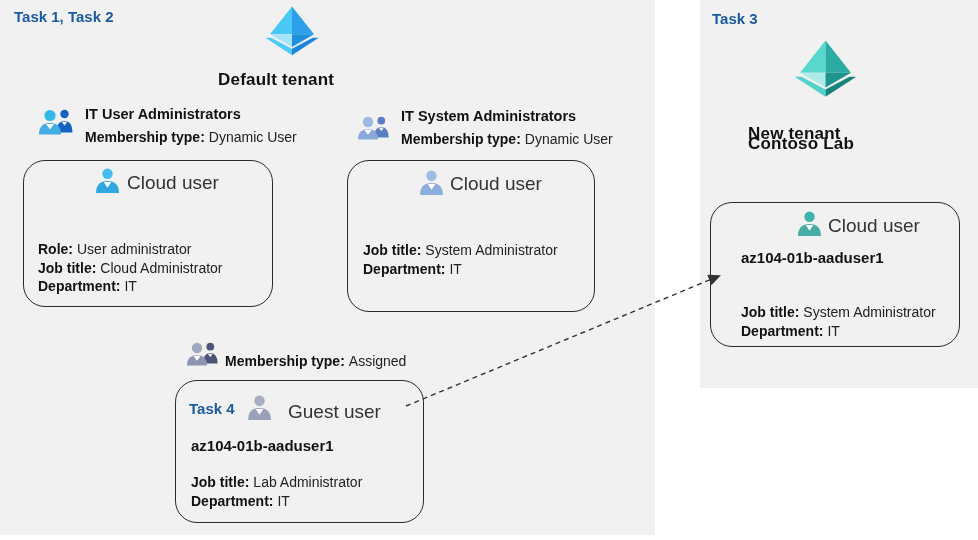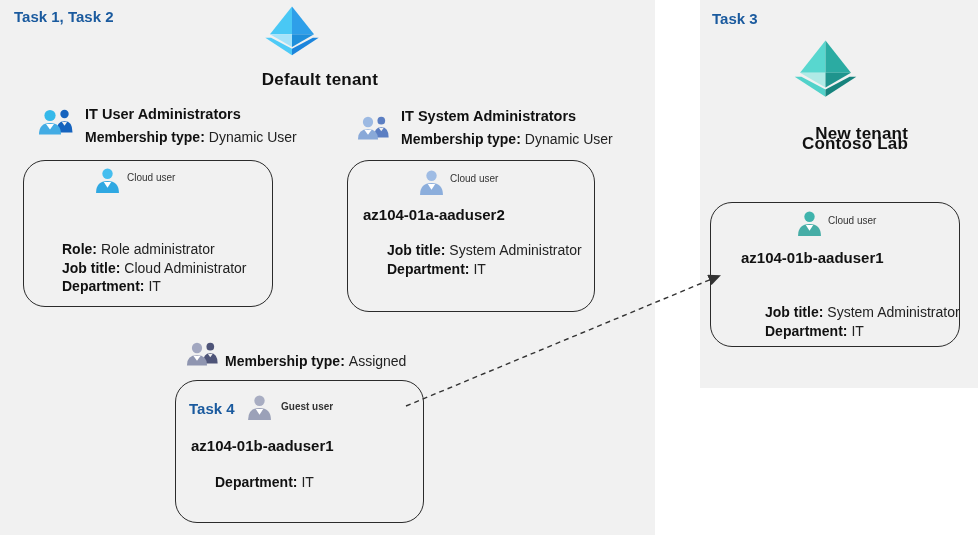--- a/index.html
+++ b/index.html
@@ -4,29 +4,29 @@
 <style>
   html,body{margin:0;padding:0;background:#ffffff;}
   #canvas{
     position:relative;width:978px;height:540px;overflow:hidden;
     font-family:"Liberation Sans","DejaVu Sans",sans-serif;
     color:#1c1c1c;background:#ffffff;
   }
   .panel{position:absolute;background:#F1F1F1;}
   .abs{position:absolute;}
   .task{font-weight:700;font-size:15px;color:#1A5A9E;}
-  .tenant-title{font-weight:700;font-size:17px;color:#111;text-align:right;letter-spacing:.2px;}
+  .tenant-title{font-weight:700;font-size:17px;color:#111;text-align:left;letter-spacing:.2px;}
   .grp-title{font-weight:700;font-size:14.5px;color:#111;white-space:nowrap;}
   .meta{font-size:14px;color:#222;white-space:nowrap;}
   .meta .lbl{font-weight:700;color:#111;margin-right:4px;}
   .card{position:absolute;border:1.4px solid #2b2b2b;border-radius:22px;background:transparent;}
-  .utype{font-size:10px;color:#333;white-space:nowrap;}
+  .utype{font-size:19px;color:#333;white-space:nowrap;}
   .uname{font-weight:700;font-size:15px;color:#111;white-space:nowrap;}
   .attr{font-size:14px;line-height:18.5px;color:#222;white-space:nowrap;}
-  .attr .lbl{font-weight:700;color:#111;margin-right:4px;margin-left:24px;}
+  .attr .lbl{font-weight:700;color:#111;margin-right:4px;}
   svg{display:block;}
   #arrow-overlay{position:absolute;left:0;top:0;pointer-events:none;}
 </style>
 </head>
 <body>
 
 <div id="canvas">
 
   <div class="panel" style="left:0;top:0;width:655px;height:535px;">
 
@@ -70,34 +70,33 @@
     </div>
 
     <div class="card" style="left:23px;top:160px;width:248px;height:145px;">
       <svg class="abs" style="left:70px;top:5px;" width="27" height="29" viewBox="0 0 26 26">
         <circle cx="13" cy="6.5" r="5" fill="#45BEEF"></circle>
         <path d="M2 25 Q2 13.5 13 13.5 Q24 13.5 24 25 Z" fill="#2FA8E2"></path>
         <polygon points="9.4,14.4 16.6,14.4 13,20" fill="#FFFFFF"></polygon>
       </svg>
       <div class="abs utype" style="left:103px;top:11px;">Cloud user</div>
       <div class="abs" style="left:14px;top:79px;">
-        <div class="attr"><span class="lbl">Role:</span><span>Role administrator</span></div>
+        <div class="attr"><span class="lbl">Role:</span><span>User administrator</span></div>
         <div class="attr"><span class="lbl">Job title:</span><span>Cloud Administrator</span></div>
         <div class="attr"><span class="lbl">Department:</span><span>IT</span></div>
       </div>
     </div>
 
     <div class="card" style="left:347px;top:160px;width:246px;height:150px;">
       <svg class="abs" style="left:70px;top:7px;" width="27" height="29" viewBox="0 0 26 26">
         <circle cx="13" cy="6.5" r="5" fill="#9FBCE4"></circle>
         <path d="M2 25 Q2 13.5 13 13.5 Q24 13.5 24 25 Z" fill="#8CAEDC"></path>
         <polygon points="9.4,14.4 16.6,14.4 13,20" fill="#FFFFFF"></polygon>
       </svg>
       <div class="abs utype" style="left:102px;top:12px;">Cloud user</div>
-      <div class="abs uname" style="left:15px;top:45px;">az104-01a-aaduser2</div>
       <div class="abs" style="left:15px;top:80px;">
         <div class="attr"><span class="lbl">Job title:</span><span>System Administrator</span></div>
         <div class="attr"><span class="lbl">Department:</span><span>IT</span></div>
       </div>
     </div>
 
     <svg class="abs" style="left:186px;top:339px;" width="33" height="29" viewBox="0 0 36 30">
       <circle cx="26.5" cy="7.5" r="4.2" fill="#4E5478"></circle>
       <path d="M18.5 26 Q18.5 14.5 26.5 14.5 Q34.5 14.5 34.5 26 Z" fill="#4E5478"></path>
       <polygon points="23.8,15.2 29.2,15.2 26.5,19.2" fill="#F1F1F1"></polygon>
@@ -109,23 +108,24 @@
       <span class="lbl">Membership type:</span><span>Assigned</span>
     </div>
 
     <div class="card" style="left:175px;top:380px;width:247px;height:141px;">
       <div class="abs task" style="left:13px;top:19px;">Task 4</div>
       <svg class="abs" style="left:70px;top:12px;" width="27" height="29" viewBox="0 0 26 26">
         <circle cx="13" cy="6.5" r="5" fill="#A8ADC2"></circle>
         <path d="M2 25 Q2 13.5 13 13.5 Q24 13.5 24 25 Z" fill="#9BA1B8"></path>
         <polygon points="9.4,14.4 16.6,14.4 13,20" fill="#FFFFFF"></polygon>
       </svg>
-      <div class="abs utype" style="left:105px;top:20px;font-weight:bold;">Guest user</div>
+      <div class="abs utype" style="left:112px;top:20px;">Guest user</div>
       <div class="abs uname" style="left:15px;top:56px;">az104-01b-aaduser1</div>
       <div class="abs" style="left:15px;top:92px;">
+        <div class="attr"><span class="lbl">Job title:</span><span>Lab Administrator</span></div>
         <div class="attr"><span class="lbl">Department:</span><span>IT</span></div>
       </div>
     </div>
   </div>
 
   <div class="panel" style="left:700px;top:0;width:278px;height:388px;padding-left:37px;">
 
     <div class="abs task" style="left:12px;top:10px;">Task 3</div>
 
     <svg class="abs" style="left:92px;top:38px;" width="67" height="64" viewBox="0 0 100 92">

